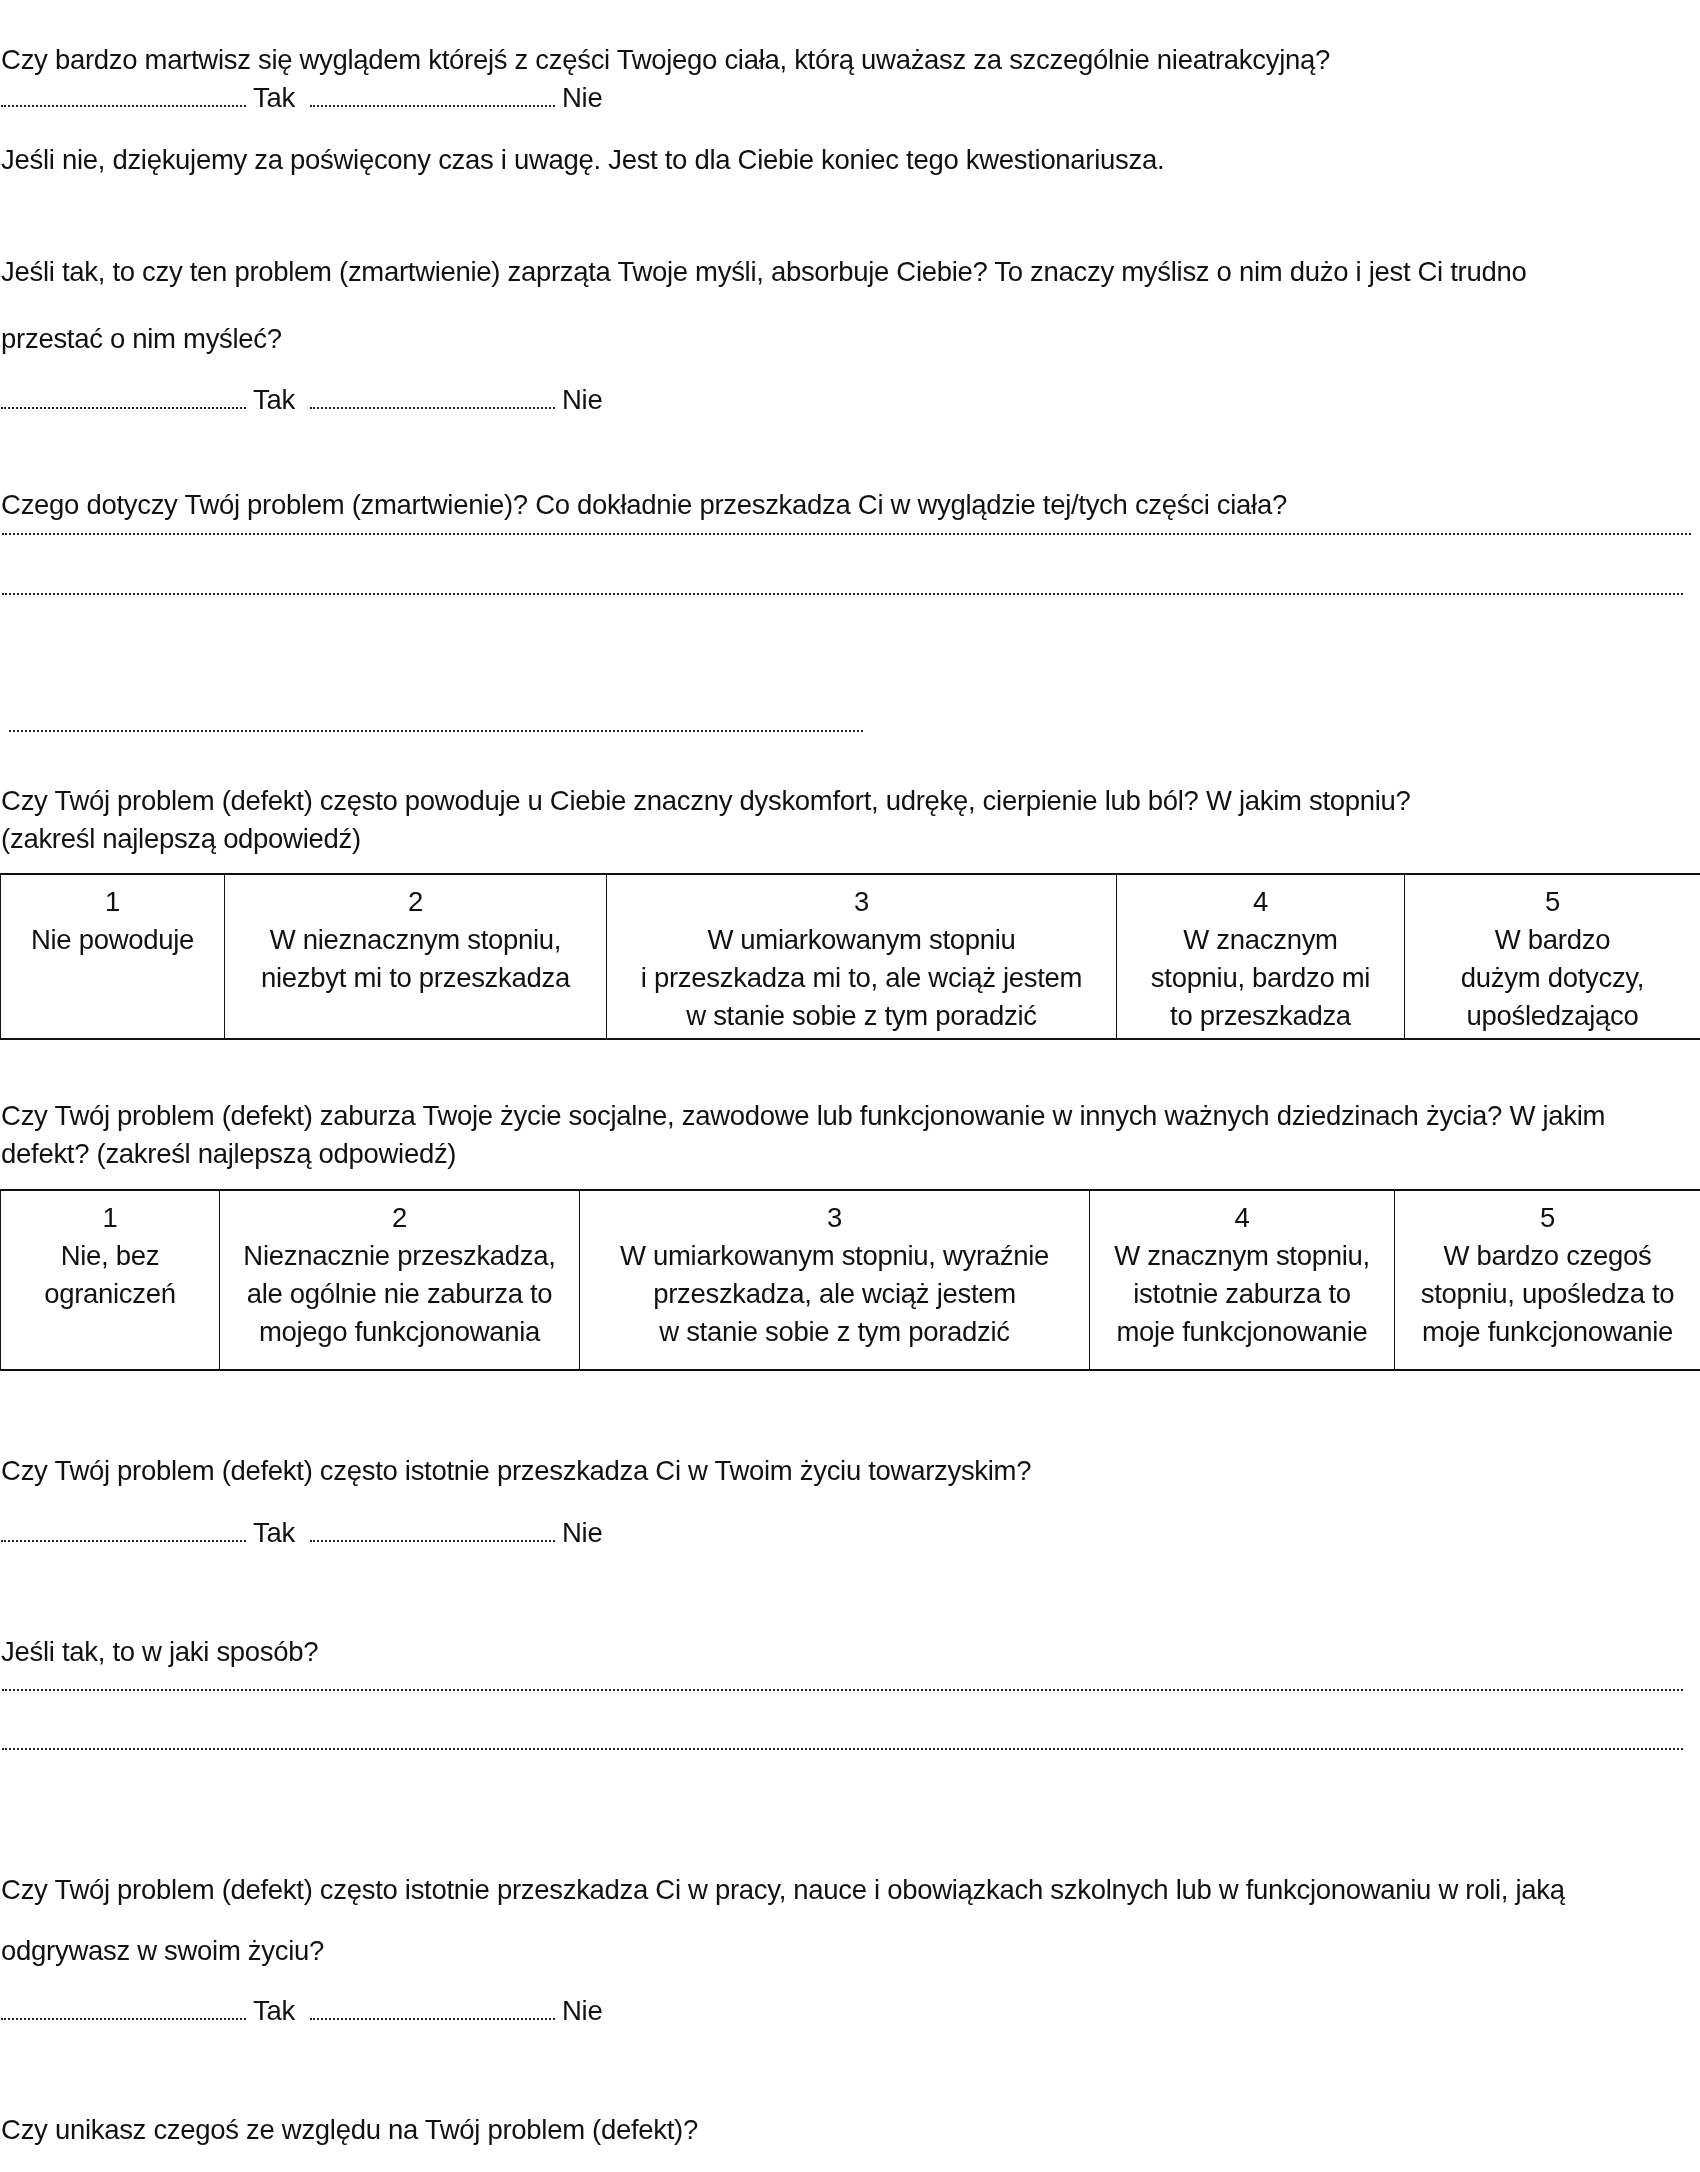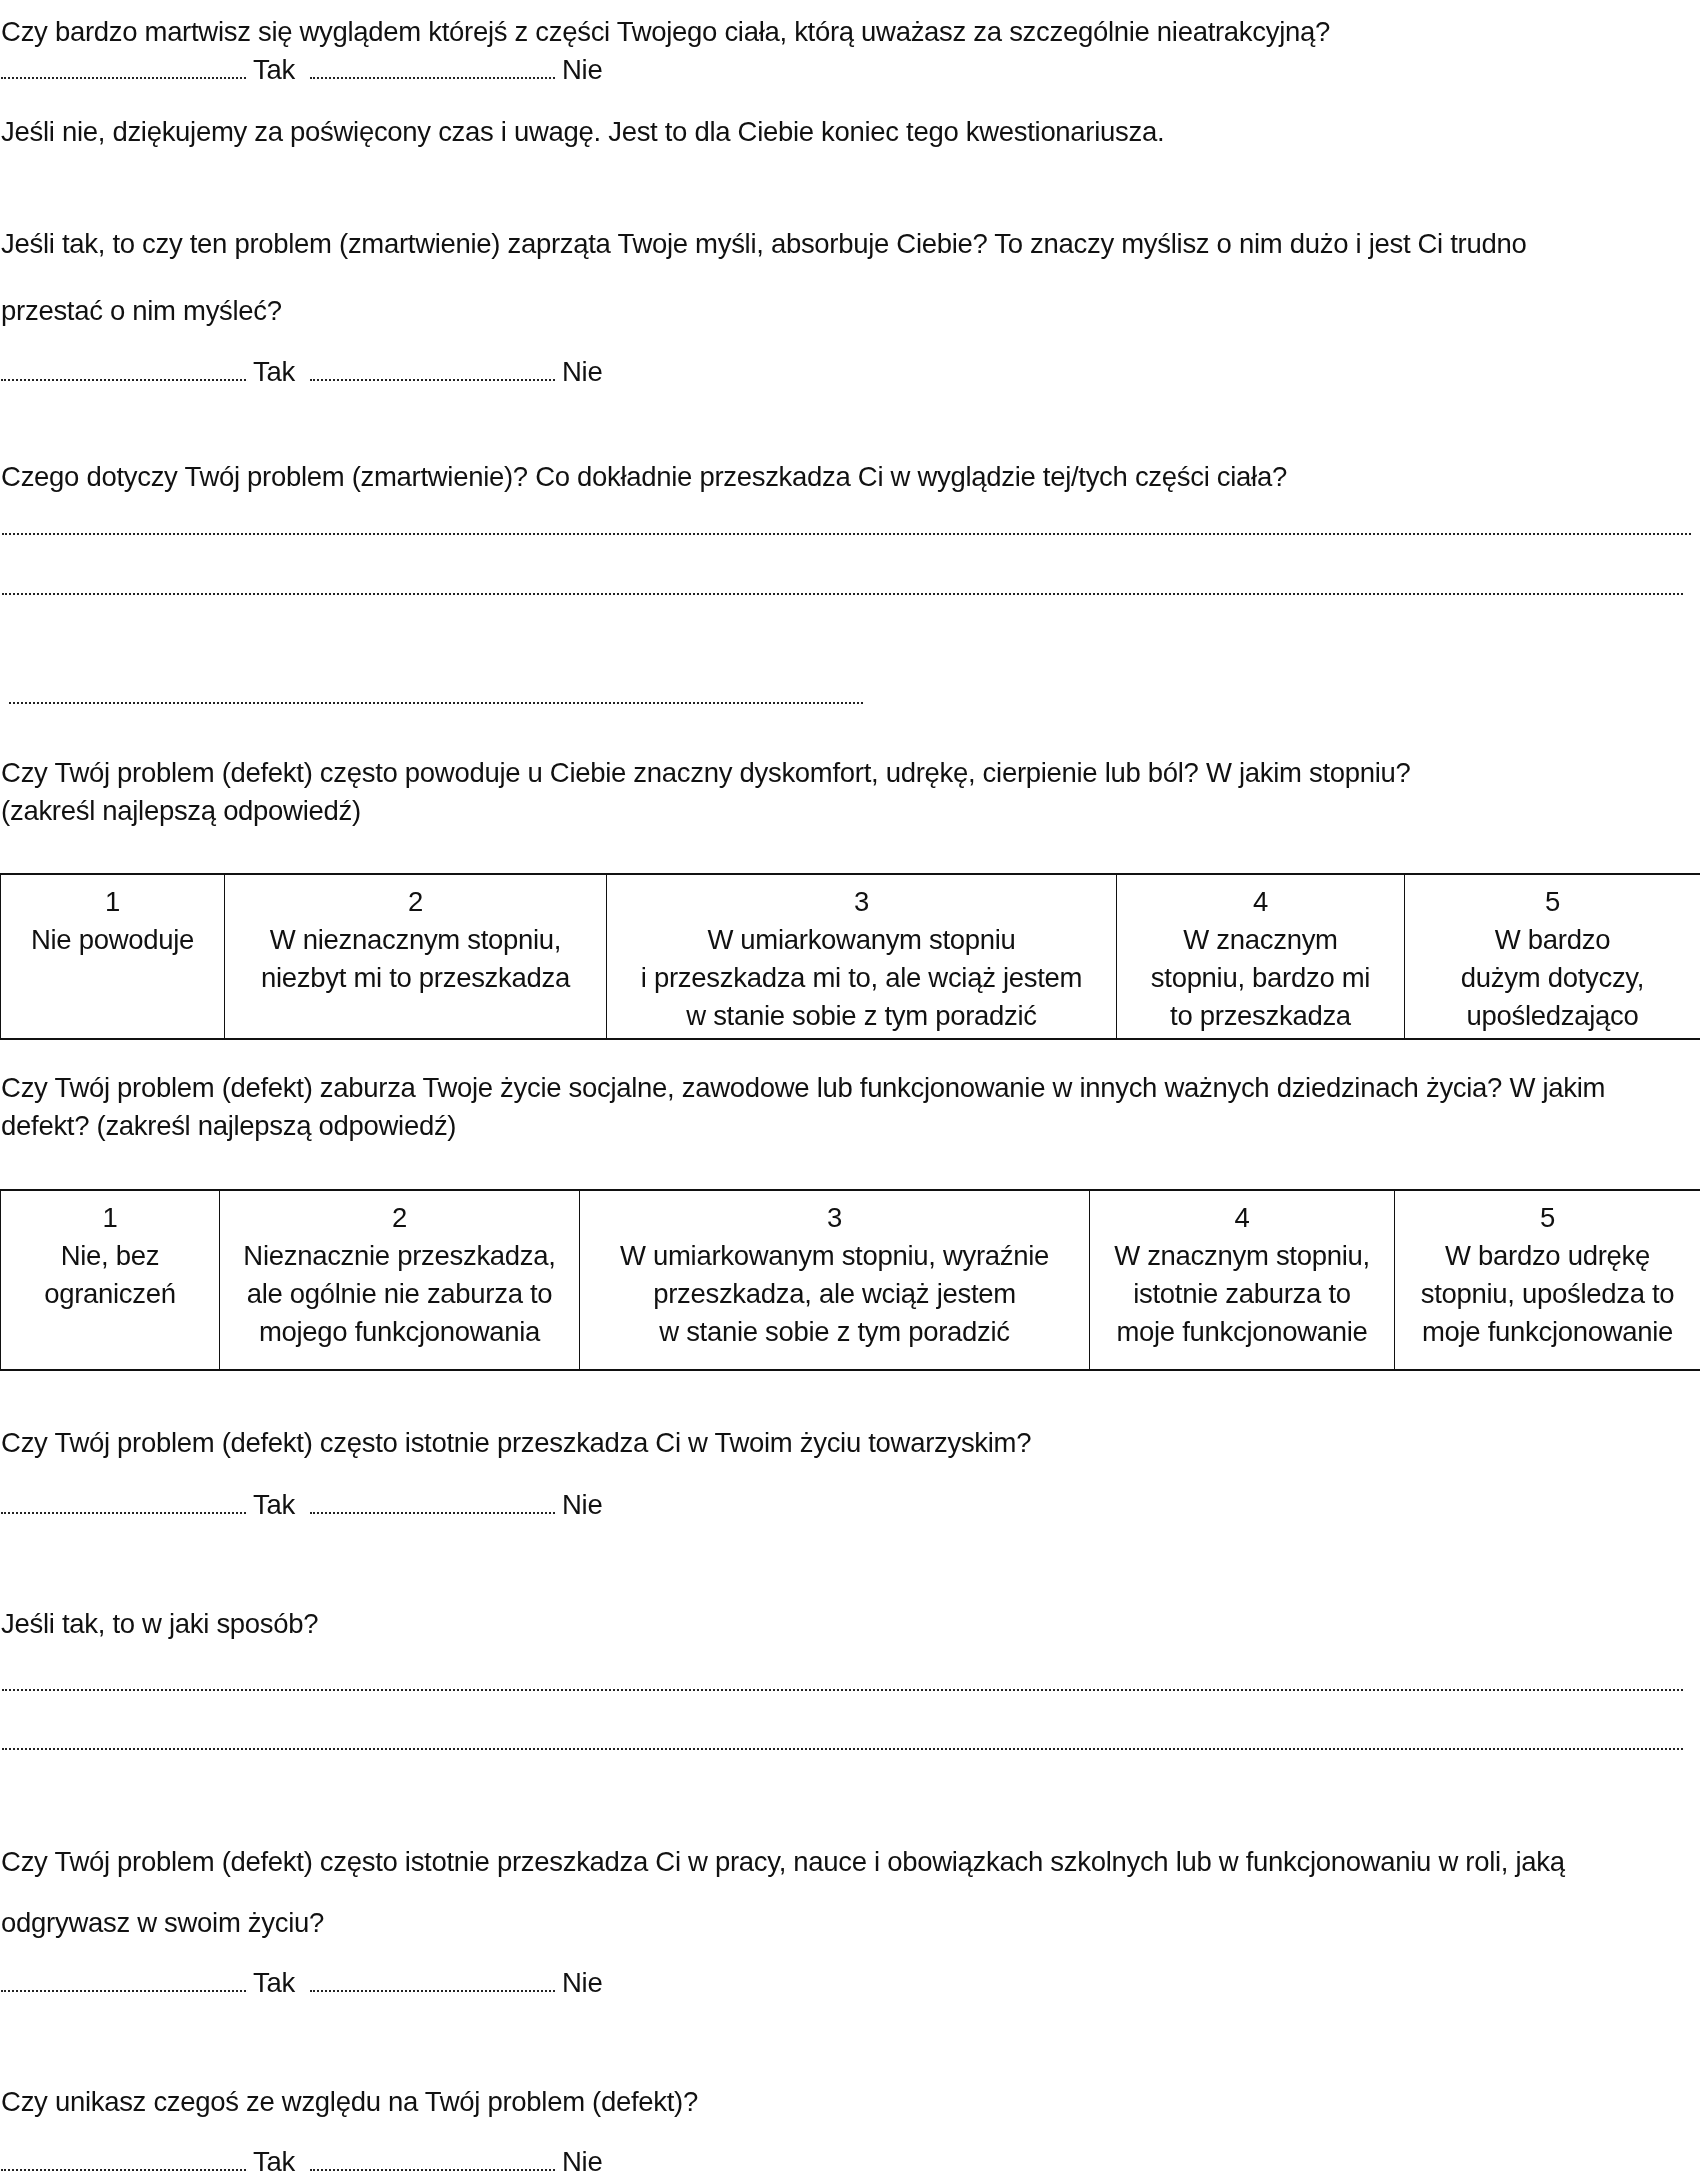--- a/index.html
+++ b/index.html
@@ -3,21 +3,21 @@
 <meta charset="utf-8">
 <style>
   html, body { margin: 0; padding: 0; background: #ffffff; }
   body {
     width: 1701px; height: 2172px; position: relative; overflow: hidden;
     font-family: "Liberation Sans", sans-serif; color: #111111;
     font-size: 27.5px;
   }
   .line {
     position: absolute; left: 1.1px; white-space: nowrap;
-    line-height: 32px; letter-spacing: -0.3px;
+    line-height: 32px; letter-spacing: -0.3px; margin-top: 28px;
   }
   .fill-line {
     position: absolute; left: 2.2px; height: 0;
     border-bottom: 2.7px dotted #222;
   }
   .inline-fill {
     display: inline-block; vertical-align: baseline;
     border-bottom: 2.7px dotted #222; height: 0; margin-left: 7.5px;
   }
   table.scale {
@@ -138,21 +138,21 @@
       <span class="desc">w stanie sobie z tym poradzić</span>
     </td>
     <td>
       <span class="num">4</span>
       <span class="desc">W znacznym stopniu,</span>
       <span class="desc">istotnie zaburza to</span>
       <span class="desc">moje funkcjonowanie</span>
     </td>
     <td>
       <span class="num">5</span>
-      <span class="desc">W bardzo udrękę</span>
+      <span class="desc">W bardzo czegoś</span>
       <span class="desc">stopniu, upośledza to</span>
       <span class="desc">moje funkcjonowanie</span>
     </td>
   </tr>
 </tbody>
   </table>
 
 <div class="line" style="top:1427px">Czy Twój problem (defekt) często istotnie przeszkadza Ci w Twoim życiu towarzyskim?</div>
 <div class="line" style="top:1489px">
   <span class="inline-fill" style="width:245px;margin-left:0"></span>

